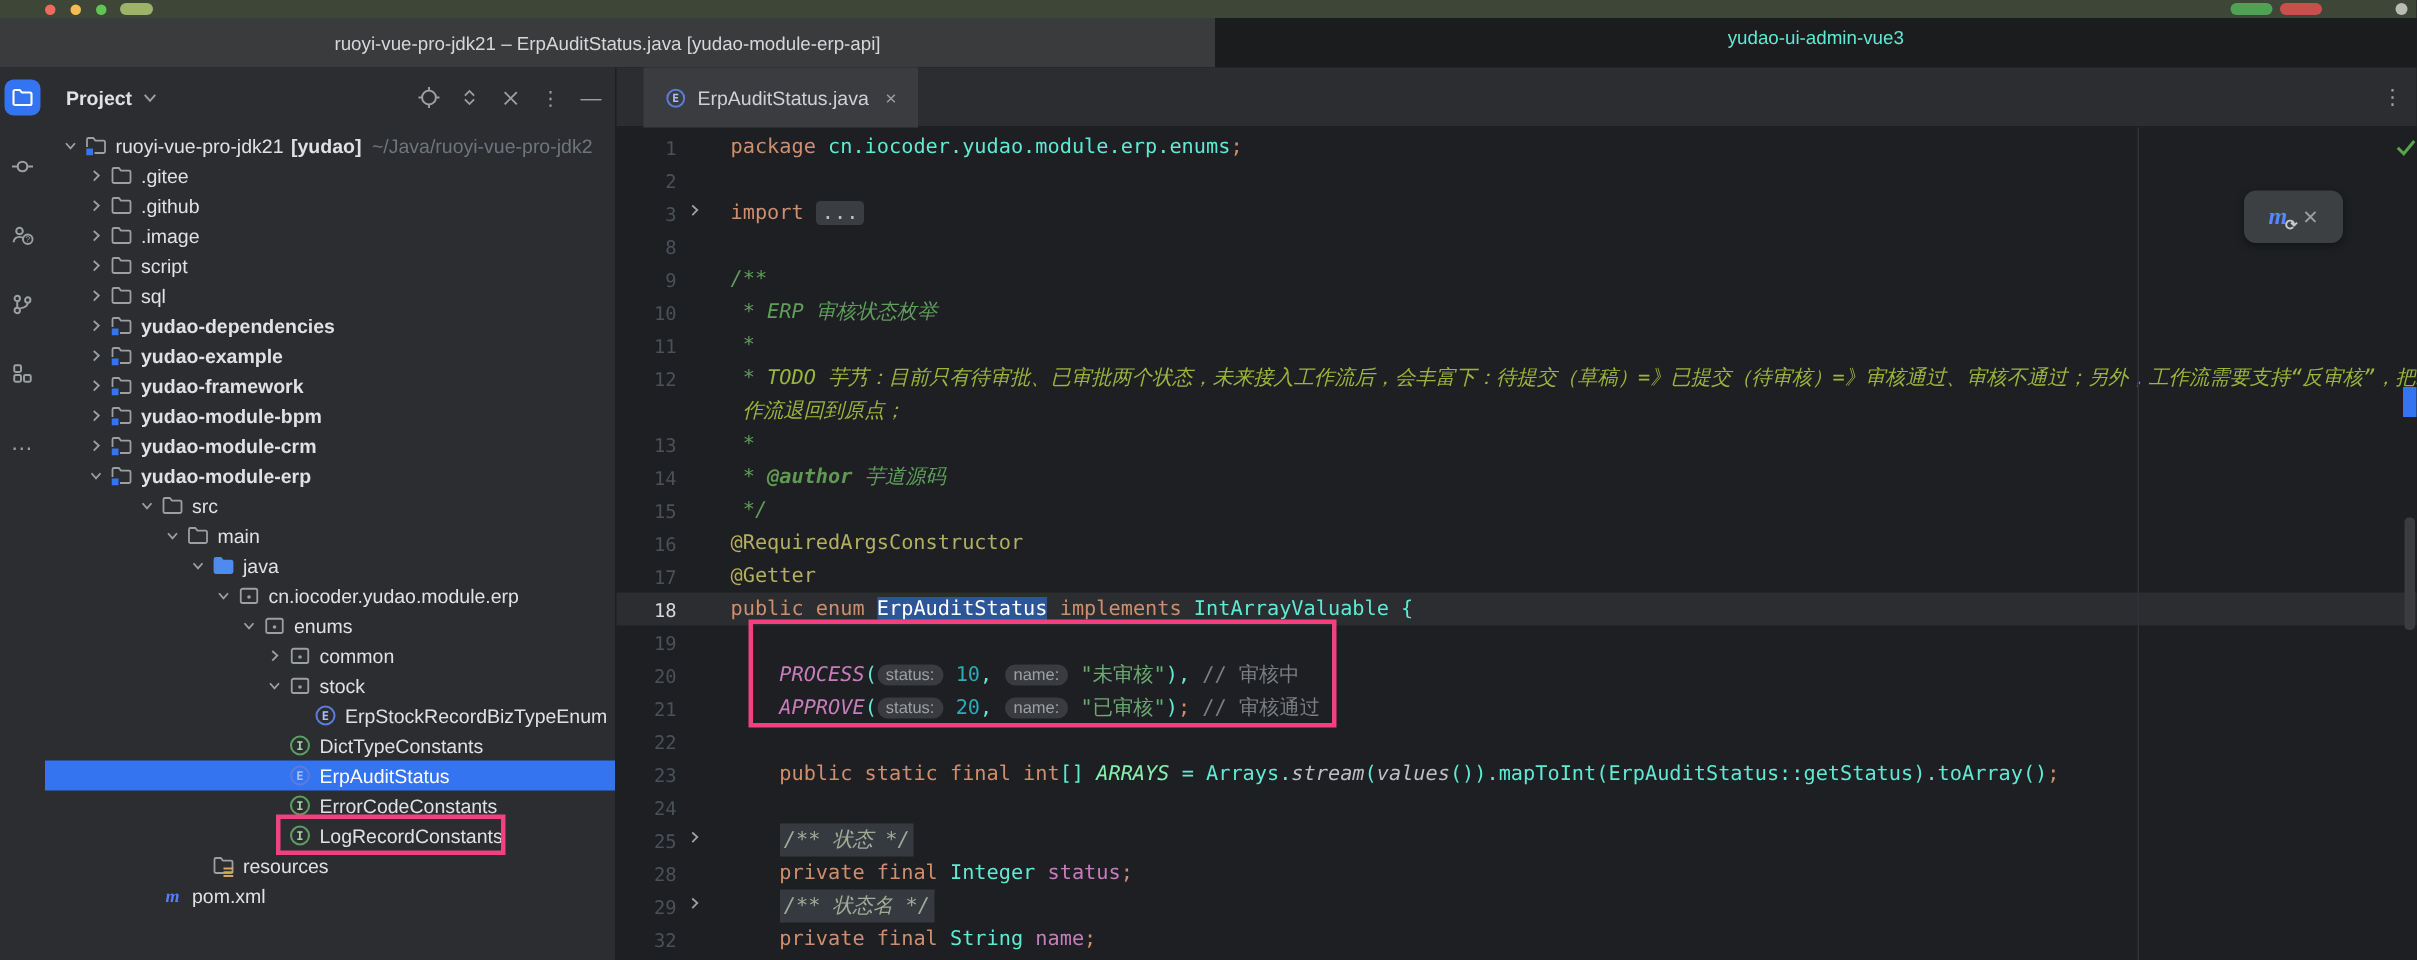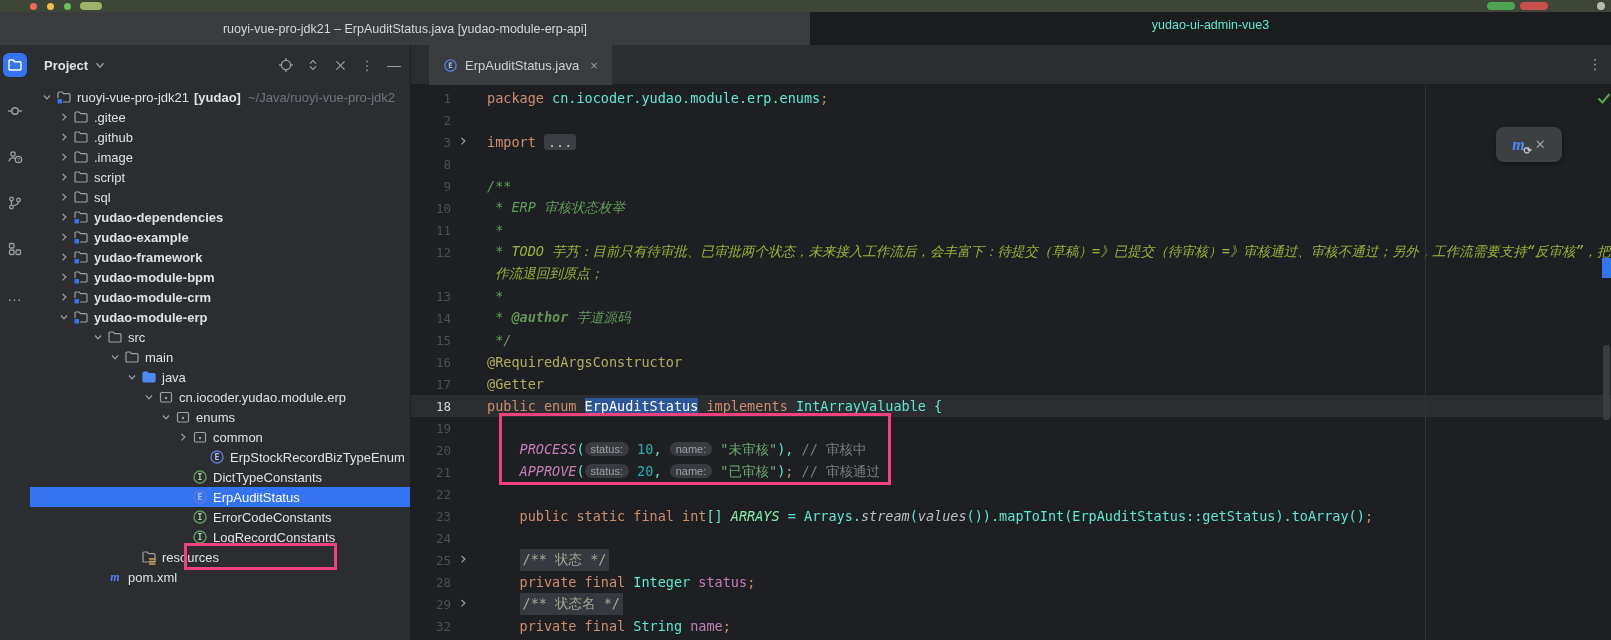--- a/index.html
+++ b/index.html
@@ -75,21 +75,21 @@
   .s-enum { color:#C77DBB; font-style:italic; }
   .s-num { color:#2AACB8; }
   .s-str { color:#6AAB73; }
   .s-field { color:#C77DBB; }
   .s-sfield { color:#86efac; font-style:italic; }
   .s-smethod { color:#BCBEC4; font-style:italic; }
   .s-sel { color:#FFFFFF; background:#2D5699; }
   .s-hint { display:inline-block; background:#393B40; color:#9DA0A3; font-size:11px;
     font-family:"Liberation Sans", sans-serif; border-radius:8px; padding:1px 6px; vertical-align:1px; }
   .s-fold { background:#3A3D41; color:#BCBEC4; border-radius:3px; padding:0 4px; }
-  .s-docfold { background:#363A40; color:#A0AC95; border-radius:2px; padding:16px 3px; }
+  .s-docfold { background:#363A40; color:#A0AC95; font-style:italic; border-radius:2px; padding:16px 3px; }
 
   
   #margin-guide { left:1425px; top:85px; width:1px; height:555px; background:#2F3236; }
   #pink-box-editor { left:499px; top:413px; width:392px; height:72px; border:3px solid #F2417E; z-index:5; }
   #pink-box-tree { left:184px; top:543px; width:153px; height:27px; border:3px solid #F2417E; z-index:5; }
   #inspection-ok { left:1596px; top:90px; width:16px; height:16px; color:#57A64A; }
   #scroll-marker { left:1602px; top:258px; width:9px; height:20px; background:#3574F0; }
   #scroll-thumb { left:1603px; top:345px; width:7px; height:75px; background:#3A3C3F; border-radius:3px; }
   #float-pill { left:1496px; top:127px; width:66px; height:35px; background:#3D4043; border-radius:8px;
     box-shadow:0 2px 6px rgba(0,0,0,.4); display:flex; align-items:center; justify-content:center; gap:10px; z-index:6; }
@@ -430,20 +430,34 @@
             <polyline points="6,4 10.5,8 6,12.5"></polyline>
           </svg>
         </span>
         <span class="t-icon">
           <svg width="16" height="16" viewBox="0 0 16 16">
             <rect x="2.5" y="3.5" width="11" height="9.5" rx="1.2" fill="none" stroke="#9DA0A3" stroke-width="1.2"></rect>
             <circle cx="8" cy="9" r="1.2" fill="#9DA0A3"></circle>
           </svg>
         </span>
         <span>common</span>
+      </div>
+      <div class="tree-row" style="padding-left: 144px;">
+        <span class="chev">
+          <svg width="12" height="12" viewBox="0 0 16 16" fill="none" stroke="currentColor" stroke-width="1.6">
+            <polyline points="4,6 8,10.5 12,6"></polyline>
+          </svg>
+        </span>
+        <span class="t-icon">
+          <svg width="16" height="16" viewBox="0 0 16 16">
+            <rect x="2.5" y="3.5" width="11" height="9.5" rx="1.2" fill="none" stroke="#9DA0A3" stroke-width="1.2"></rect>
+            <circle cx="8" cy="9" r="1.2" fill="#9DA0A3"></circle>
+          </svg>
+        </span>
+        <span>stock</span>
       </div>
       <div class="tree-row" style="padding-left: 161px;">
         <span class="chev"></span>
         <span class="t-icon">
           <svg width="16" height="16" viewBox="0 0 16 16">
             <circle cx="8" cy="8" r="6" fill="none" stroke="#5B7CD8" stroke-width="1.4"></circle>
             <text x="8" y="11" font-size="8" fill="#A9C0F5" text-anchor="middle" font-family="DejaVu Sans Mono, monospace" font-weight="bold">E</text>
           </svg>
         </span>
         <span>ErpStockRecordBizTypeEnum</span>

